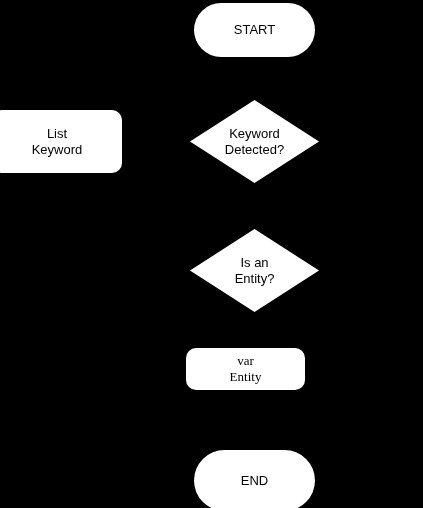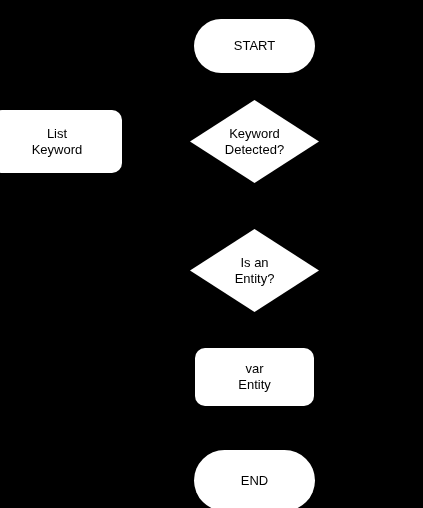--- a/index.html
+++ b/index.html
@@ -51,42 +51,42 @@
     white-space: pre-line;
     line-height: 16px;
     font-size: 13px;
   }
 </style>
 </head>
 <body>
 
 <div id="canvas">
 
-  <div class="node terminator" style="left:194px; top:3px; width:121px; height:54px;margin-top:16px;">
+  <div class="node terminator" style="left:194px; top:3px; width:121px; height:54px;">
     <span>START</span>
   </div>
 
   <div class="node process" style="left:-8px; top:110px; width:130px; height:63px;">
     <span>List
 Keyword</span>
   </div>
 
   <div class="node decision" style="left:190px; top:229px; width:129px; height:83px;">
     <span class="diamond-shape"></span>
     <span class="decision-label">Is an
 Entity?</span>
   </div>
 
   <div class="node decision" style="left:190px; top:100px; width:129px; height:83px;">
     <span class="diamond-shape"></span>
     <span class="decision-label">Keyword
 Detected?</span>
   </div>
 
-  <div class="node process" style="left:195px; top:348px; width:119px; height:58px;">
+  <div class="node process" style="left:186px; top:348px; width:119px; height:42px;font-family:Liberation Serif, serif;">
     <span>var
 Entity</span>
   </div>
 
   <div class="node terminator" style="left:194px; top:450px; width:121px; height:61px;">
     <span>END</span>
   </div>
 
 </div>
 

